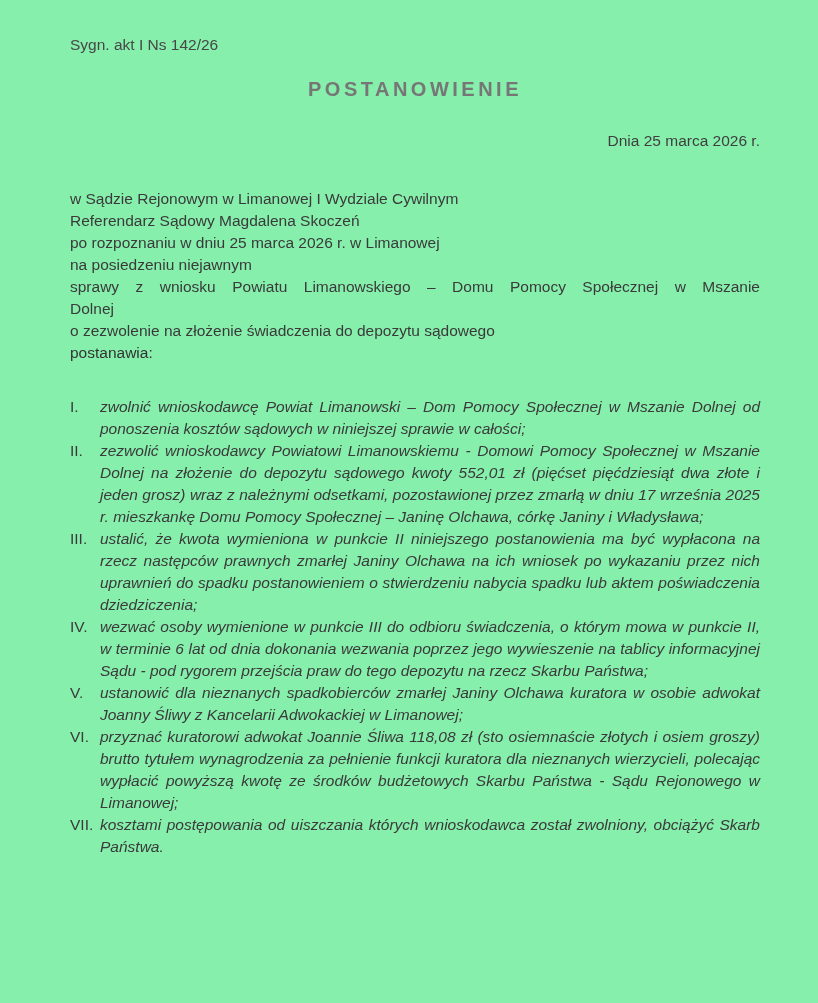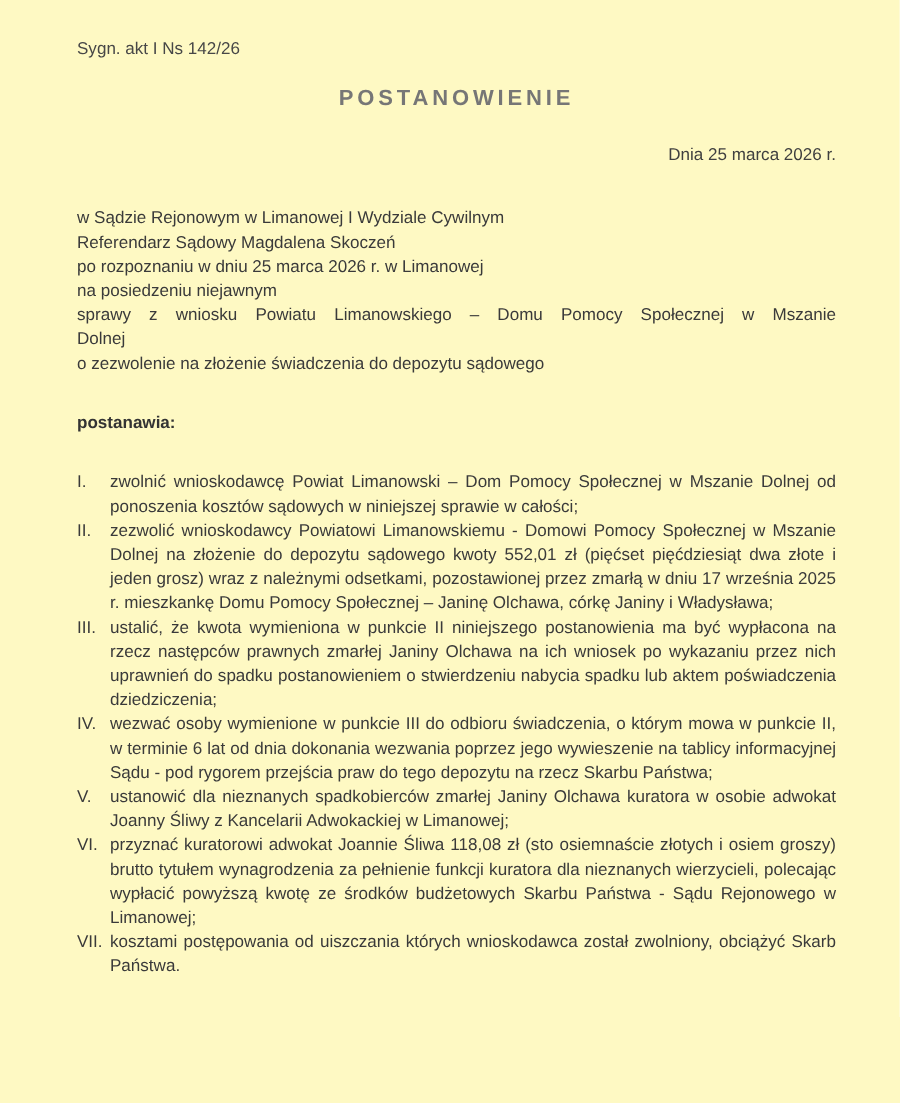--- a/index.html
+++ b/index.html
@@ -5,21 +5,21 @@
   html, body {
     margin: 0;
     padding: 0;
     background: #ffffff;
   }
   .page {
     position: relative;
     width: 818px;
     height: 1003px;
     box-sizing: border-box;
-    background: #fef9c3;
+    background: #86efac;
     padding: 34px 58px 0 70px;
     color: #3a3a3a;
     font-family: "Liberation Sans", sans-serif;
     font-size: 15.5px;
     line-height: 22px;
     overflow: hidden;
   }
   .case-number {
     color: #474747;
   }
@@ -40,38 +40,38 @@
     margin-top: 36px;
   }
   .intro-line {
     white-space: nowrap;
   }
   .intro-line.stretch {
     text-align: justify;
     text-align-last: justify;
   }
   .resolution-heading {
-    margin-top: 32px;
-    font-weight: bold;
+    font-weight: normal;
     color: #333333;
   }
   .decisions {
     margin-top: 32px;
   }
   .decision {
     display: flex;
     align-items: flex-start;
   }
   .decision-marker {
     flex: 0 0 30px;
     color: #3a3a3a;
   }
   .decision-text {
     flex: 1;
     text-align: justify;
+    font-style: italic;
   }
 </style>
 </head>
 <body>
 
 <div class="page">
 
   <div class="case-number">Sygn. akt I Ns 142/26</div>
 
   <div class="title">POSTANOWIENIE</div>

